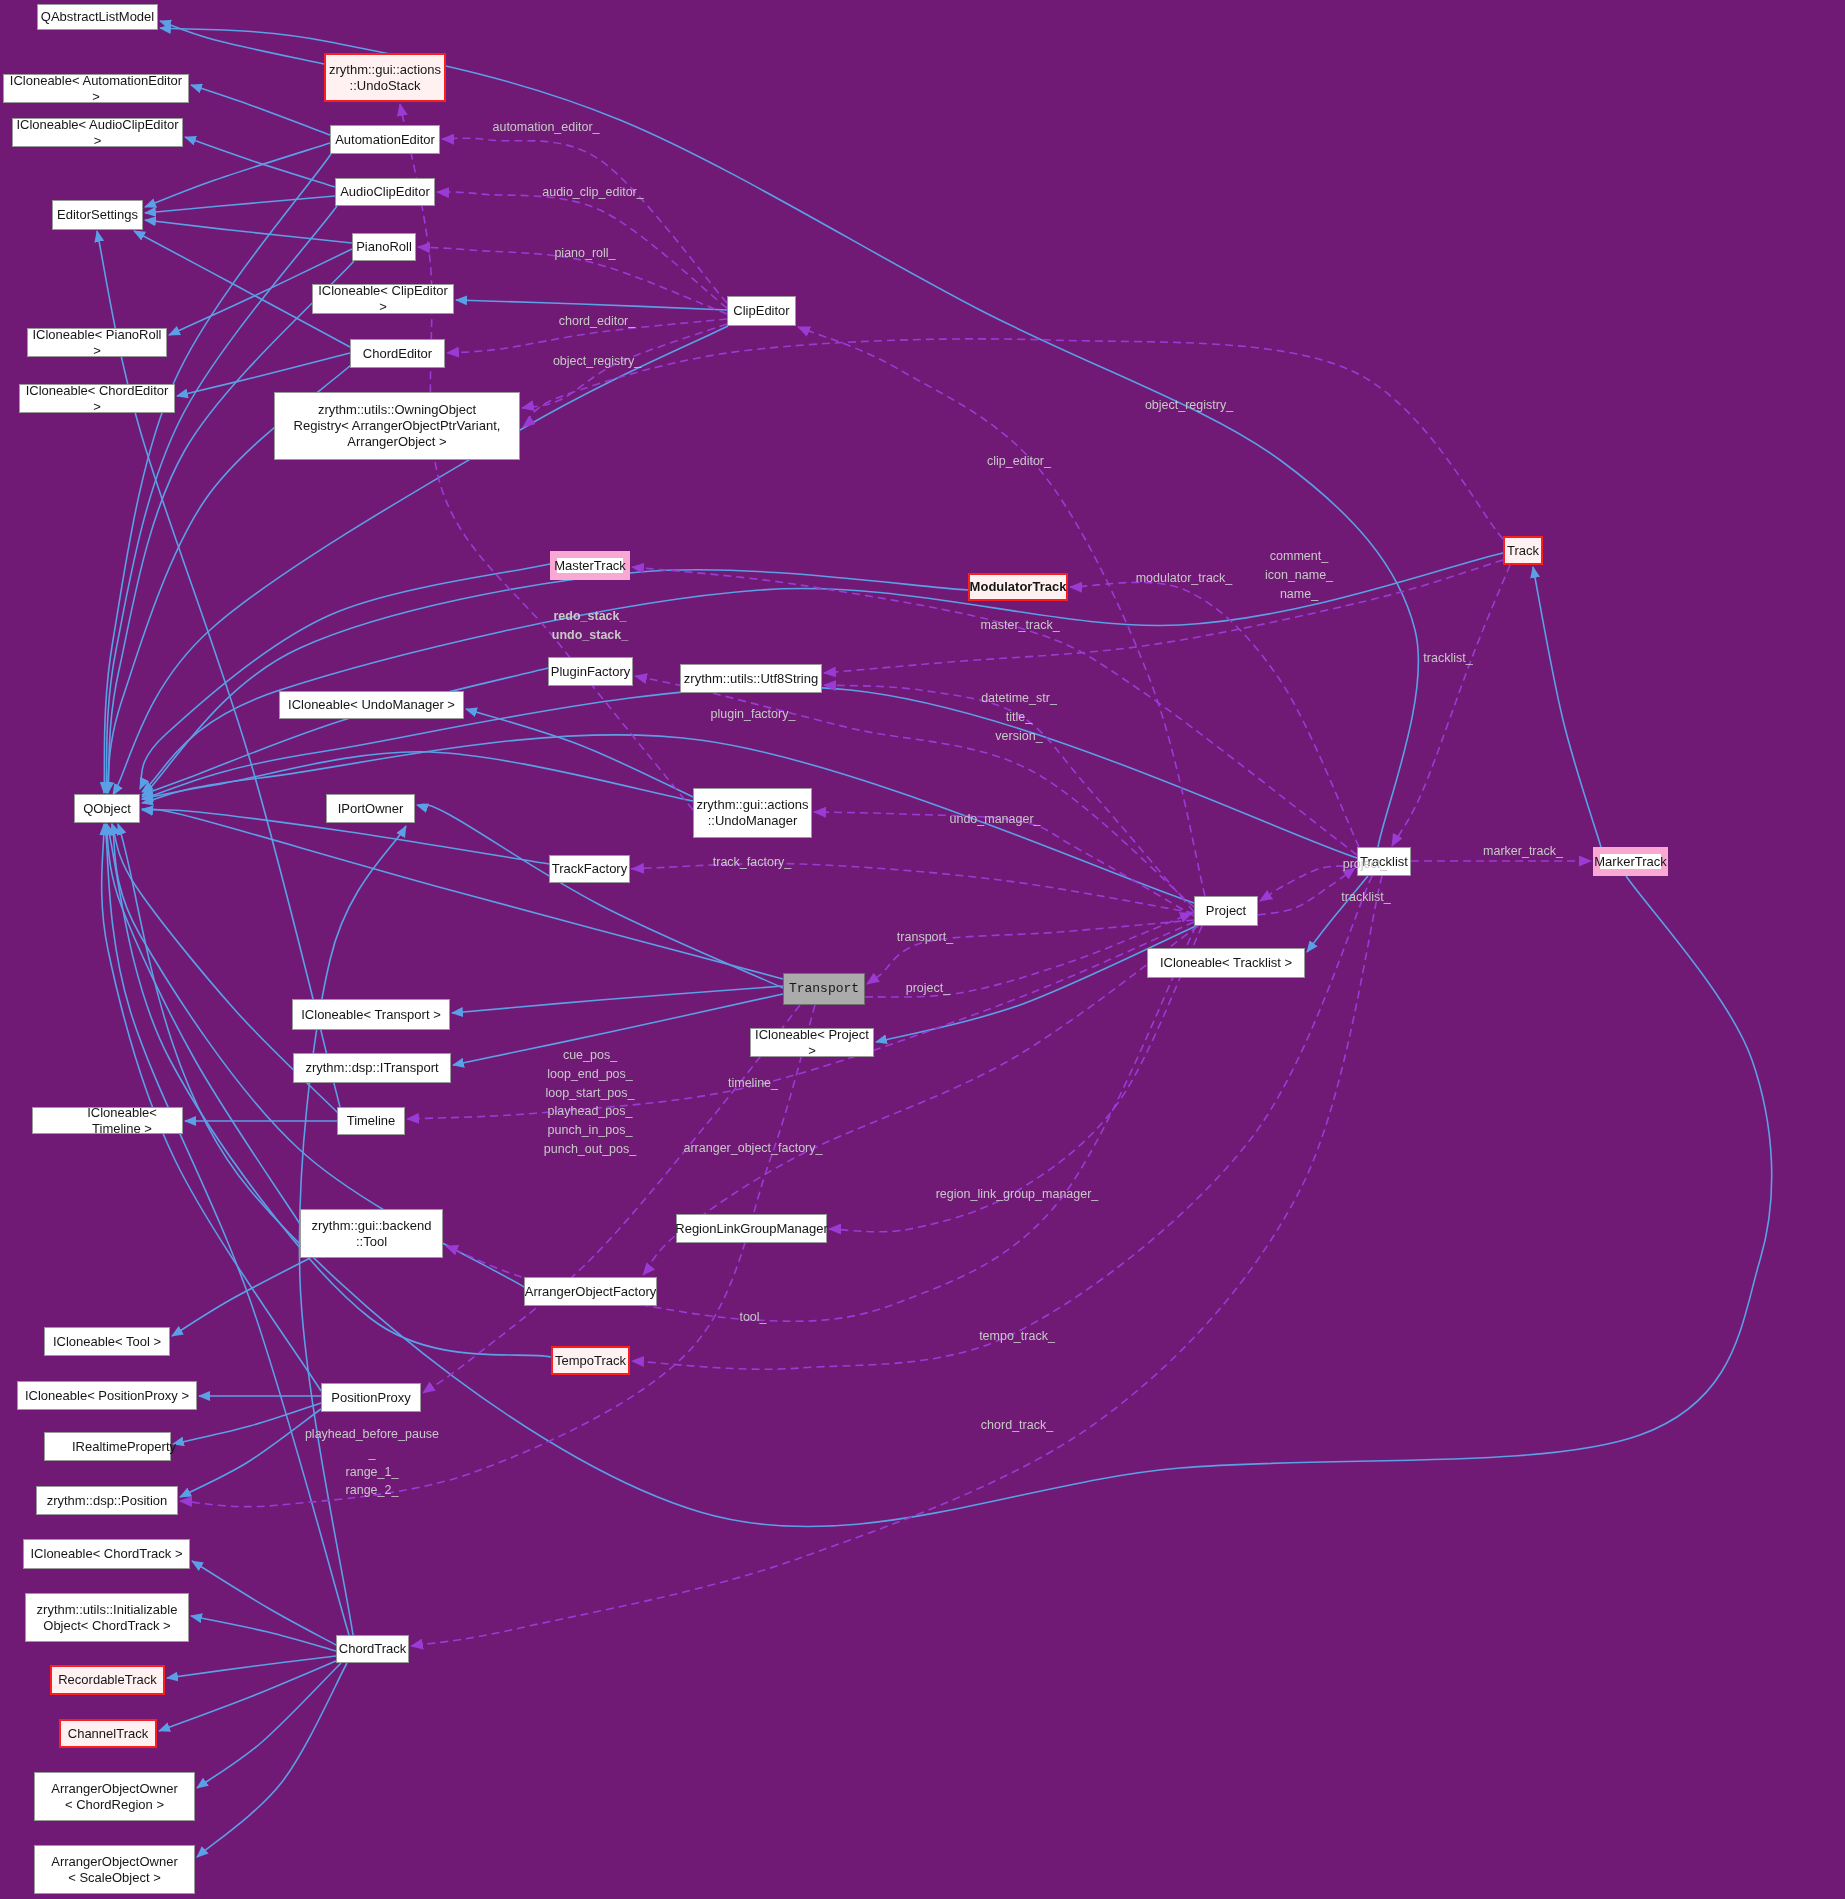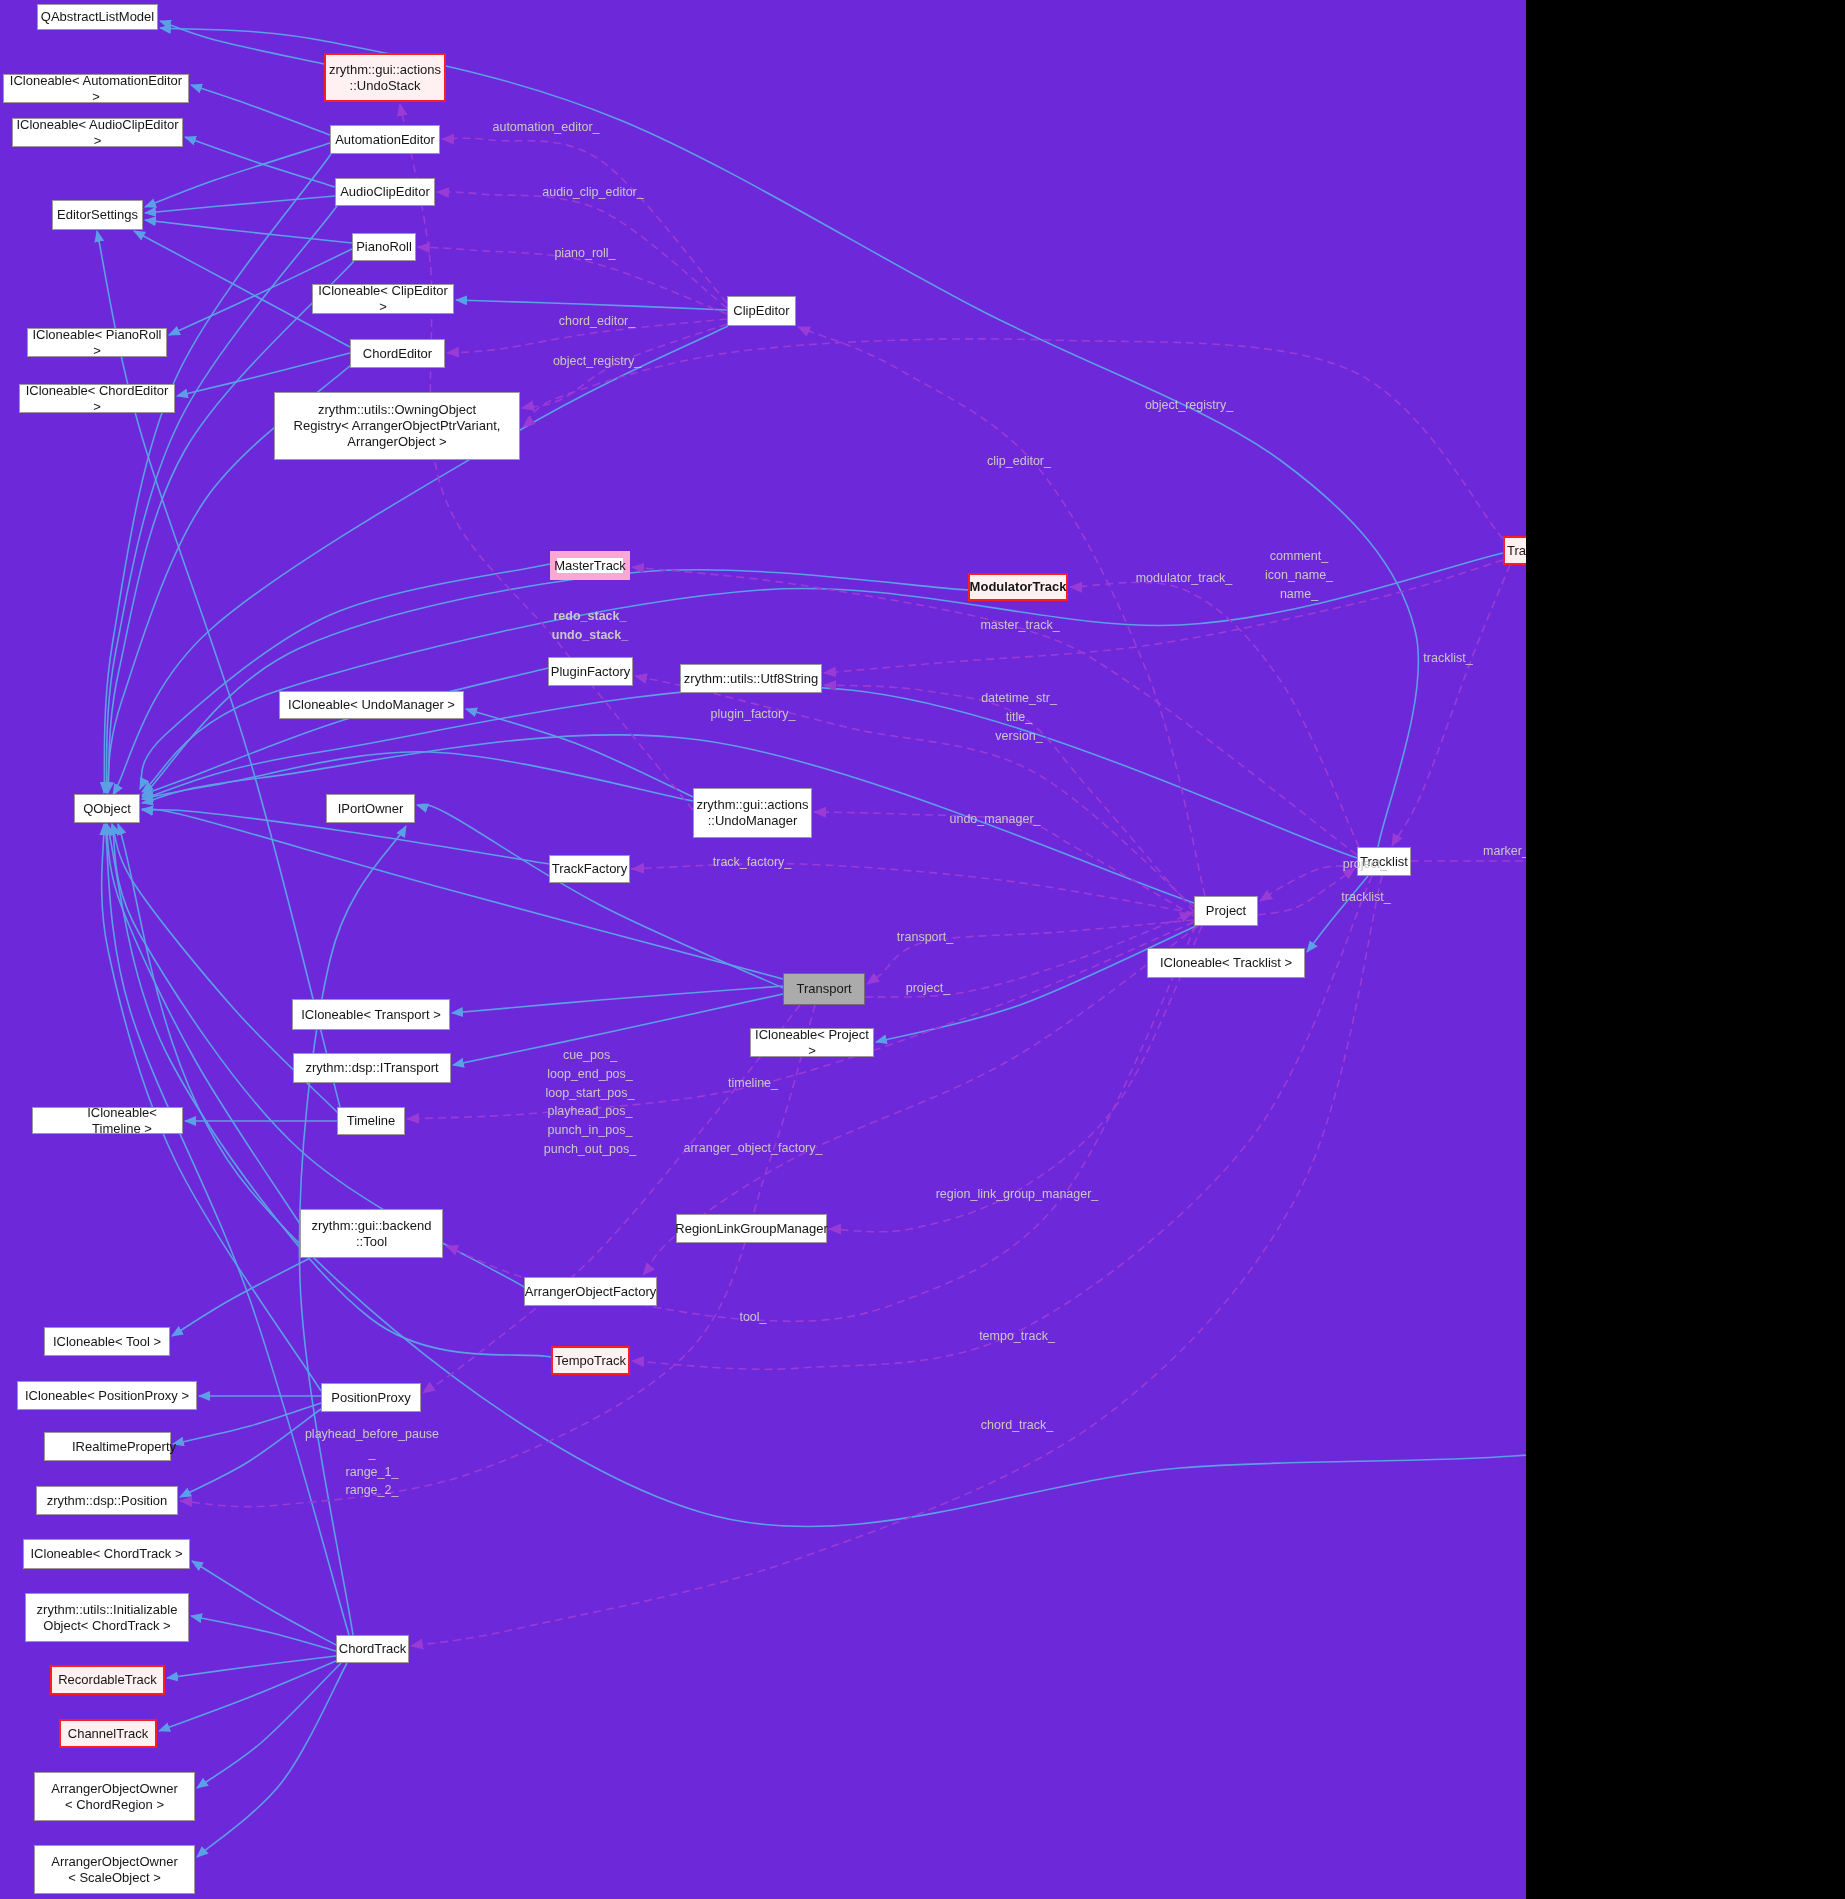--- a/index.html
+++ b/index.html
@@ -1,16 +1,16 @@
 <!DOCTYPE html>
 <html><head>
 <meta charset="utf-8">
 <style>
   html,body{margin:0;padding:0;background:#000;}
-  #stage{position:relative;width:1526px;height:1899px;background:#6d28d9;overflow:hidden;
+  #stage{position:relative;width:1845px;height:1899px;background:#701a75;overflow:hidden;
          font-family:"Liberation Sans",sans-serif;}
   #edge-layer{position:absolute;left:0;top:0;width:1845px;height:1899px;}
   .edge{fill:none;stroke-width:1.6px;}
   .edge.inherit{stroke:#5b9fe6;}
   .edge.usage{stroke:#9a3bd6;stroke-dasharray:8 5;}
   .node{position:absolute;display:flex;align-items:center;justify-content:center;
         text-align:center;background:#fff;border:1px solid #9a9a9a;color:#161616;
         font-size:13px;line-height:1.22;white-space:pre-line;box-sizing:border-box;
         padding:1px 3px;cursor:pointer;}
   .node.hl-pink{border:2px solid #fa1e1e;background:#fff1f1;}
@@ -139,21 +139,21 @@
     <div class="node " style="left: 279px; top: 691px; width: 185px; height: 28px;">ICloneable&lt; UndoManager &gt;</div>
     <div class="node " style="left: 74px; top: 794px; width: 66px; height: 29px;">QObject</div>
     <div class="node " style="left: 326px; top: 794px; width: 89px; height: 29px;">IPortOwner</div>
     <div class="node " style="left: 693px; top: 788px; width: 119px; height: 50px;">zrythm::gui::actions
 ::UndoManager</div>
     <div class="node " style="left: 549px; top: 855px; width: 81px; height: 28px;">TrackFactory</div>
     <div class="node " style="left: 1357px; top: 847px; width: 54px; height: 29px;">Tracklist</div>
     <div class="node hl-white" style="left: 1593px; top: 847px; width: 75px; height: 29px;">MarkerTrack</div>
     <div class="node " style="left: 1194px; top: 896px; width: 64px; height: 30px;">Project</div>
     <div class="node " style="left: 1147px; top: 948px; width: 158px; height: 30px;">ICloneable&lt; Tracklist &gt;</div>
-    <div class="node focus" style="left: 783px; top: 973px; width: 82px; height: 32px;">Transport</div>
+    <div class="node focus" style="left: 783px; top: 973px; width: 82px; height: 32px; font-family: Liberation Mono, monospace;">Transport</div>
     <div class="node " style="left: 292px; top: 999px; width: 158px; height: 31px;">ICloneable&lt; Transport &gt;</div>
     <div class="node " style="left: 293px; top: 1053px; width: 158px; height: 30px;">zrythm::dsp::ITransport</div>
     <div class="node " style="left: 750px; top: 1028px; width: 124px; height: 29px;">ICloneable&lt; Project &gt;</div>
     <div class="node " style="left: 32px; top: 1107px; width: 151px; height: 27px; padding-left: 32px;">ICloneable&lt; Timeline &gt;</div>
     <div class="node " style="left: 337px; top: 1107px; width: 68px; height: 28px;">Timeline</div>
     <div class="node " style="left: 300px; top: 1209px; width: 143px; height: 49px;">zrythm::gui::backend
 ::Tool</div>
     <div class="node " style="left: 676px; top: 1214px; width: 151px; height: 29px;">RegionLinkGroupManager</div>
     <div class="node " style="left: 524px; top: 1277px; width: 133px; height: 29px;">ArrangerObjectFactory</div>
     <div class="node " style="left: 44px; top: 1327px; width: 126px; height: 29px;">ICloneable&lt; Tool &gt;</div>

